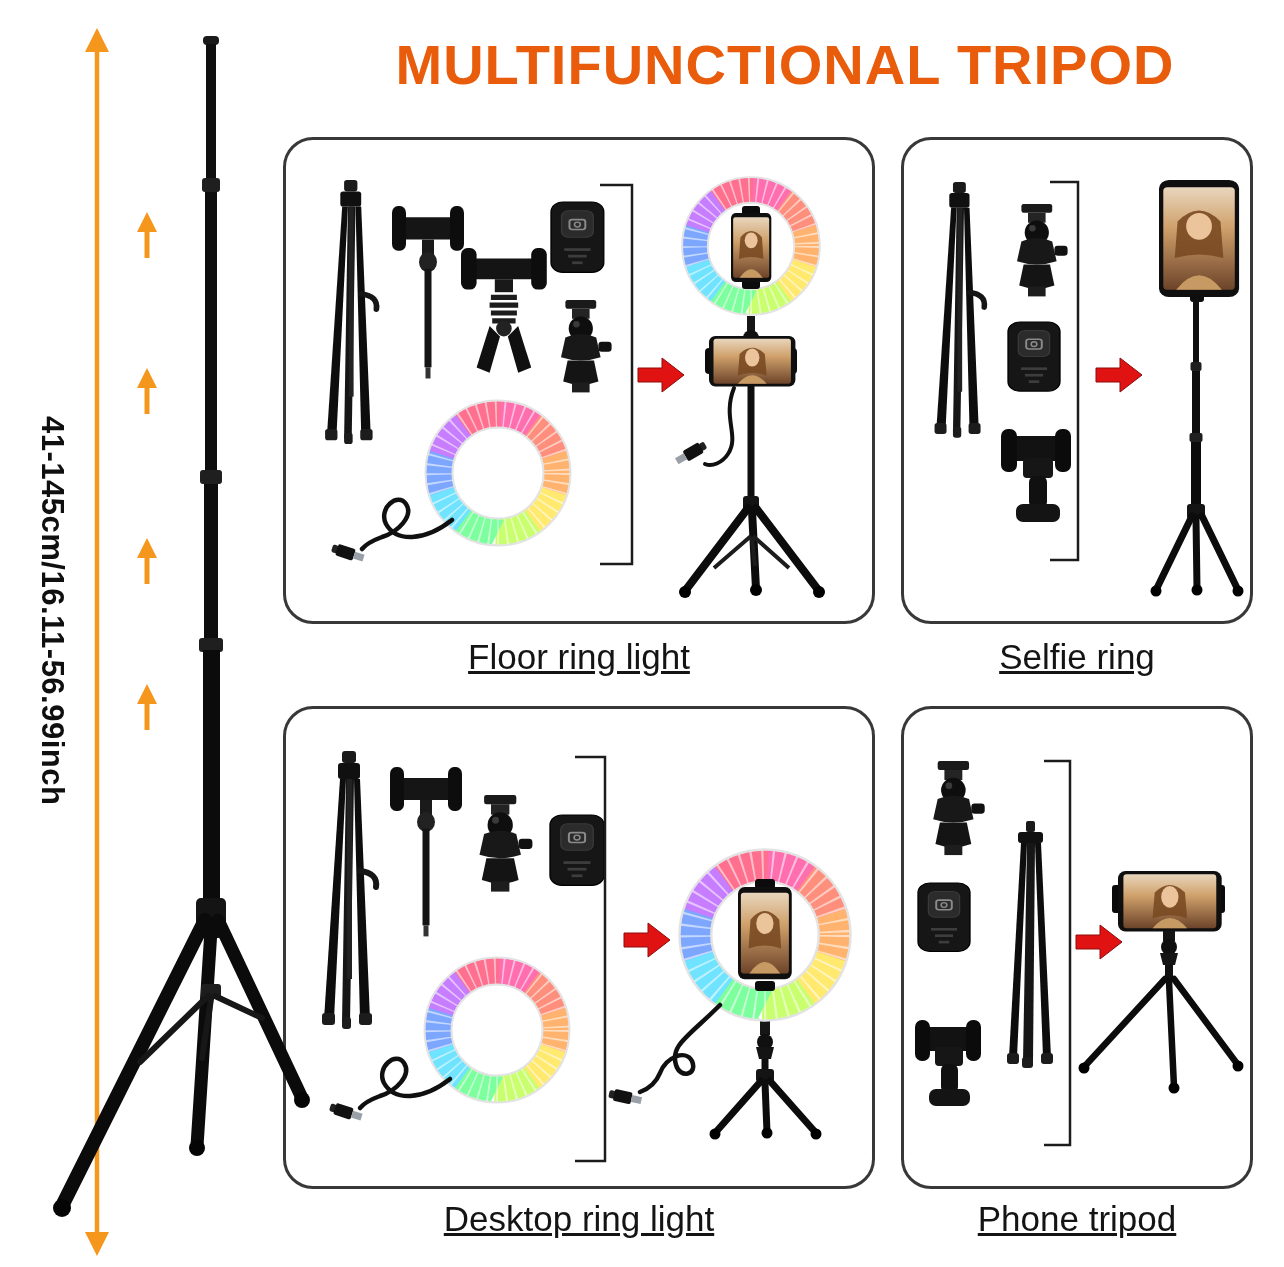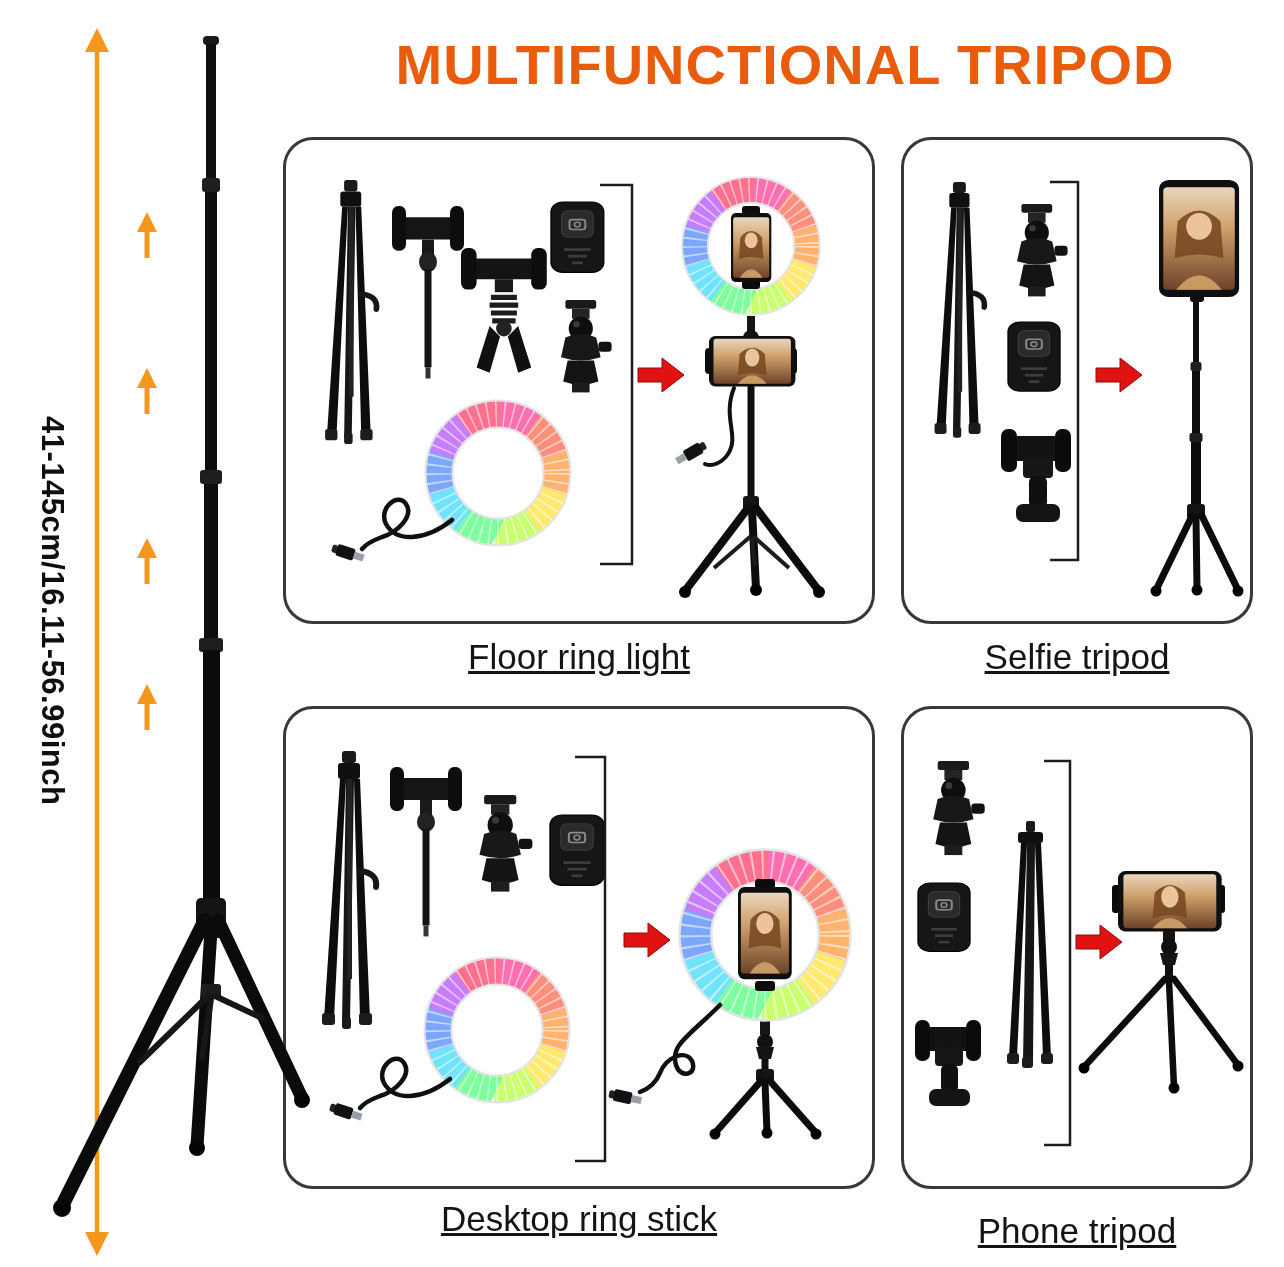--- a/index.html
+++ b/index.html
@@ -21,21 +21,21 @@
   .panel { position:absolute; background:#ffffff; border:3px solid #383838; border-radius:30px; z-index:1; }
   .panel svg { display:block; width:100%; height:100%; }
   .p1 { left:283px; top:137px; width:592px; height:487px; }
   .p2 { left:901px; top:137px; width:352px; height:487px; }
   .p3 { left:283px; top:706px; width:592px; height:483px; }
   .p4 { left:901px; top:706px; width:352px; height:483px; }
   .caption { position:absolute; text-align:center; font-size:35px; color:#141414; z-index:2;text-decoration:underline; }
   .c1 { left:283px; top:637px; width:592px; }
   .c2 { left:901px; top:637px; width:352px; }
   .c3 { left:283px; top:1199px; width:592px; }
-  .c4 { left:901px; top:1199px; width:352px;margin-top:12px; }
+  .c4 { left:901px; top:1199px; width:352px; }
 </style>
 </head>
 <body>
 
 <div class="canvas">
 
   <svg width="0" height="0" style="position:absolute" aria-hidden="true">
     <defs>
       <linearGradient id="photoGrad" x1="0" y1="0" x2="0" y2="1">
         <stop offset="0" stop-color="#e9d6bd"></stop>
@@ -332,17 +332,17 @@
         <path d="M265 272 L270 378" stroke="#0c0c0c" stroke-width="6.5" stroke-linecap="round"></path>
         <path d="M270 270 L334 356" stroke="#0c0c0c" stroke-width="6.5" stroke-linecap="round"></path>
         <circle cx="180" cy="359" r="5.5" fill="#000"></circle>
         <circle cx="270" cy="379" r="5.5" fill="#000"></circle>
         <circle cx="334" cy="357" r="5.5" fill="#000"></circle>
       </g>
     </svg>
   </div>
 
   <div class="caption c1">Floor ring light</div>
-  <div class="caption c2">Selfie tripod</div>
-  <div class="caption c3">Desktop ring stick</div>
+  <div class="caption c2">Selfie ring</div>
+  <div class="caption c3">Desktop ring light</div>
   <div class="caption c4">Phone tripod</div>
 
 </div>
 
 </body></html>

